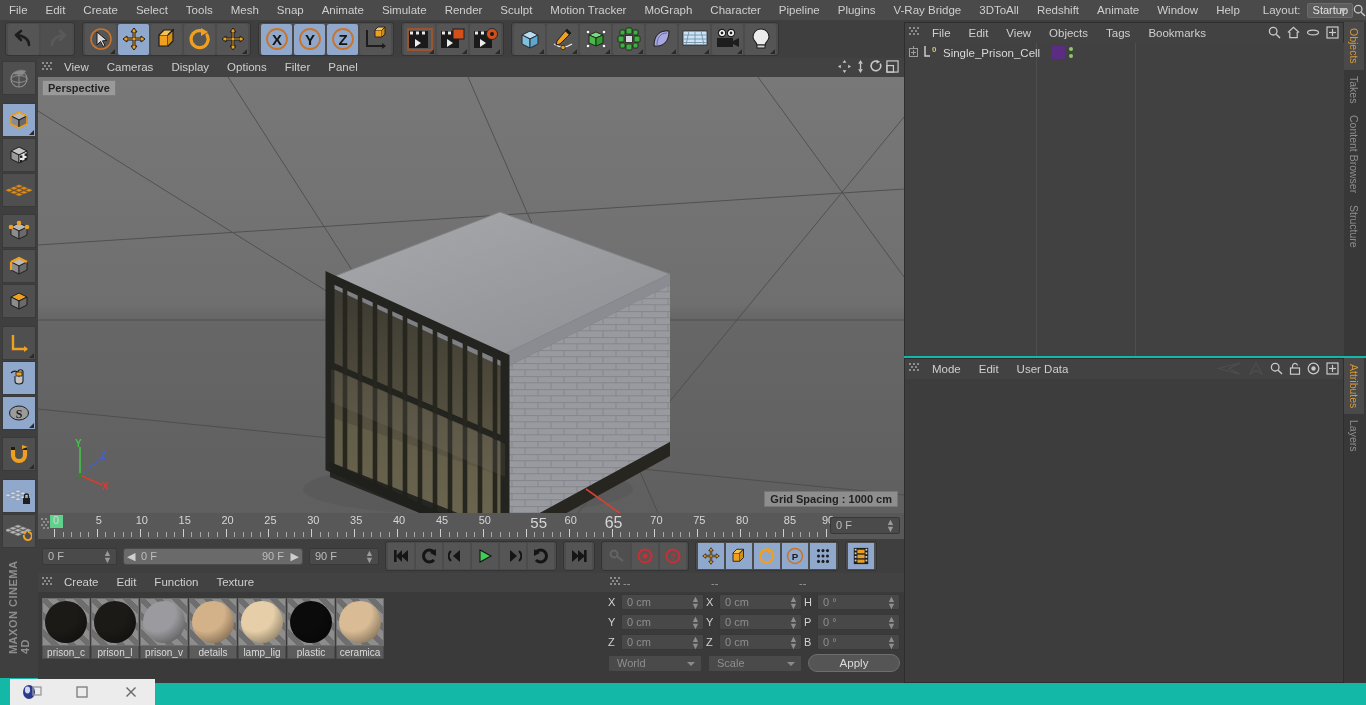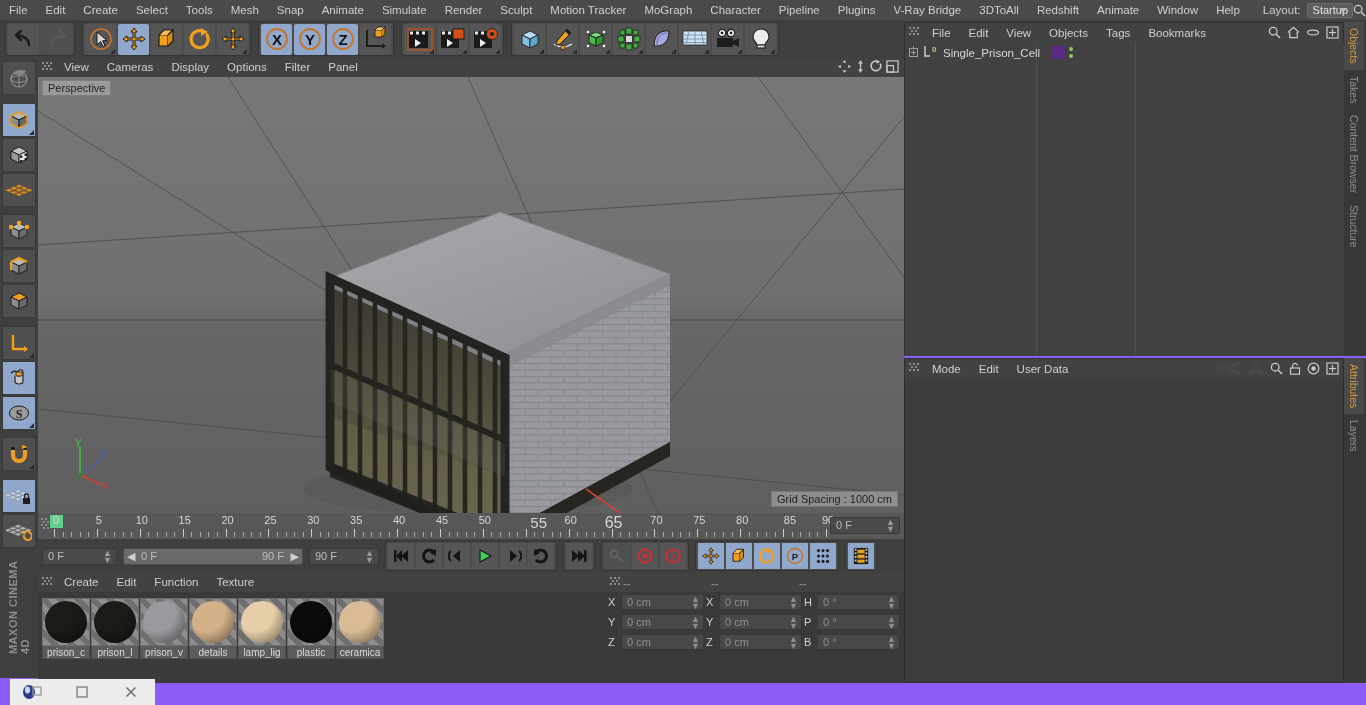--- a/index.html
+++ b/index.html
@@ -1,19 +1,19 @@
 <!DOCTYPE html>
 <html><head>
 <meta charset="utf-8">
 <style>
   * { box-sizing: border-box; margin:0; padding:0; }
   html,body{ width:1366px; height:705px; overflow:hidden; background:#414141;
     font-family:"Liberation Sans", sans-serif; font-size:11px; color:#c8c8c8; }
 
-  .app { position:relative; width:1366px; height:705px; background:#8b5cf6; }
+  .app { position:relative; width:1366px; height:705px; background:#14b8a6; }
 
   
   .menubar { position:absolute; left:0; top:0; width:1366px; height:20px;
     background:#4a4a4a; display:flex; align-items:center; }
   .menubar .mi { padding:0 9px; line-height:20px; font-size:11.5px; color:#cfcfcf; white-space:nowrap; }
   .layout-lbl { margin-left:14px; color:#cfcfcf; font-size:11.5px; }
   .layout-sel { width:150px; height:15px; background:#5d5d5d; border:1px solid #6b6b6b;
     border-radius:2px; margin-left:6px; position:relative; color:#e2e2e2; font-size:11px;
     line-height:13px; padding-left:5px; }
   .layout-sel .arr { position:absolute; right:5px; top:4px; width:0;height:0;
@@ -45,21 +45,21 @@
     transform:rotate(180deg); font-size:11px; color:#8d8d8d; letter-spacing:.5px;
     font-weight:bold; text-align:left; }
 
   
   .vp-wrap { position:absolute; left:38px; top:58px; width:866px; height:455px; background:#2f2f2f; }
   .vp-menu { height:19px; background:#424242; display:flex; align-items:center; padding-left:4px;
      position:relative; }
   .vp-menu .mi { padding:0 9px; font-size:11.5px; color:#cfcfcf; line-height:19px; }
   .vp-menu .vicons { position:absolute; right:5px; top:0; height:19px; display:flex; align-items:center; gap:3px;}
   .vp { position:absolute; left:0; top:19px; width:866px; height:436px; overflow:hidden;
-     background:#6e6e6e; }
+     background:#6e6e6e;font-weight:bold; }
   .persp-lbl { position:absolute; left:4px; top:3px; background:#9a9a9a; color:#232323;
      font-size:11px; padding:1px 5px; border:1px solid #7d7d7d; z-index:6; }
   .grid-lbl { position:absolute; right:6px; bottom:6px; background:#8e8e8e; color:#1f1f1f;
      font-size:11px; padding:1px 5px; border:1px solid #777; z-index:6; }
   .axisgiz { position:absolute; left:22px; bottom:22px; width:56px; height:56px; z-index:6; }
 
   
   .tl-ruler { position:absolute; left:38px; top:513px; width:866px; height:26px; background:#585858; }
   .tl-bar2 { position:absolute; left:38px; top:539px; width:866px; height:34px; background:#3f3f3f;
     display:flex; align-items:center; padding-left:4px; }
@@ -1100,20 +1100,31 @@
         </div>
         <div class="crow">
           <div class="clab">Z</div>
           <div class="cfield"><span>0 cm</span><span class="spin">▲<br>▼</span></div>
           <div class="clab">Z</div>
           <div class="cfield"><span>0 cm</span><span class="spin">▲<br>▼</span></div>
           <div class="clab">B</div>
           <div class="cfield"><span>0 °</span><span class="spin">▲<br>▼</span></div>
         </div>
       </div>
+    <div class="crow-b">
+      <div class="cdrop">
+        <span>World</span>
+        <span class="arr"></span>
+      </div>
+      <div class="cdrop">
+        <span>Scale</span>
+        <span class="arr"></span>
+      </div>
+      <div class="apply">Apply</div>
+    </div>
   </div>
 
   <div class="objmgr">
     <div class="om-menu">
       <span style="width:14px;display:inline-block;">
         <svg width="10" height="10" viewBox="0 0 10 10">
             <g fill="#8d8d8d">
               <rect x="0" y="0" width="2" height="2"></rect>
               <rect x="4" y="0" width="2" height="2"></rect>
               <rect x="8" y="0" width="2" height="2"></rect>

